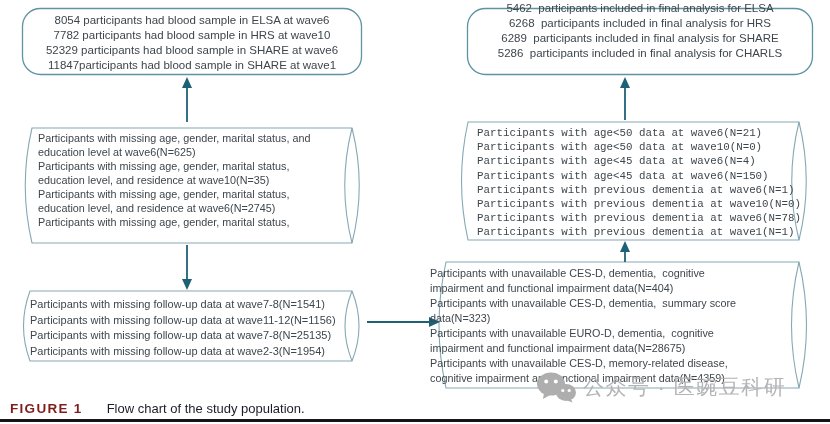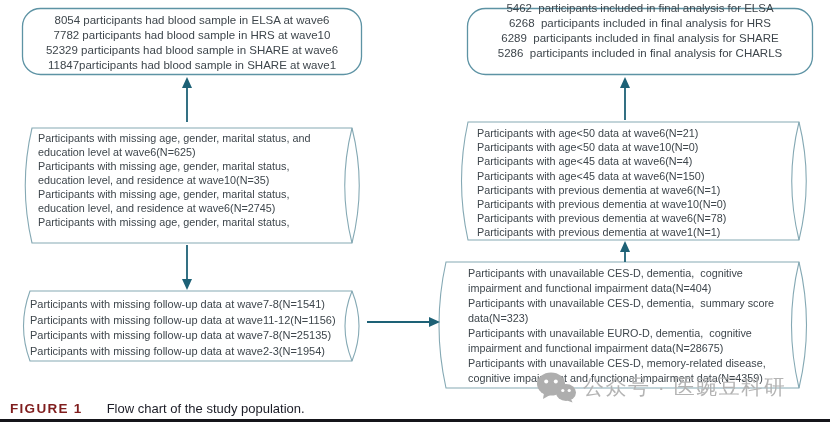--- a/index.html
+++ b/index.html
@@ -8,22 +8,22 @@
     font-family:"Liberation Sans", sans-serif; overflow:hidden;
   }
   svg.layer { position:absolute; left:0; top:0; }
   .txt { position:absolute; color:#3e464c; }
   .txt .ln { white-space:pre; }
   .txt.center .ln { text-align:center; }
   #tl-text { left:30px;  top:13px;  width:324px; font-size:11.5px; line-height:15px; }
   #tr-text { left:472px; top:1px;  width:336px; font-size:11.5px; line-height:15px; }
   #ml-text { left:38px;  top:131px; font-size:10.8px; line-height:14px; }
   #bl-text { left:30px;  top:297px; font-size:11px;   line-height:15.5px; }
-  #mr-text { left:477px; top:126px; font-size:10.8px; line-height:14.2px; }
-  #br-text { left:468px; top:266px; font-size:10.8px; line-height:15px; }
+  #mr-text { left:477px; top:126px; font-size:10.8px; line-height:14.2px;font-family:Liberation Mono, monospace; }
+  #br-text { left:430px; top:266px; font-size:10.8px; line-height:15px; }
   .caption { position:absolute; left:10px; top:401px; font-size:13px; color:#1c1d27; }
   .caption .cap-label {
     font-weight:bold; color:#7f1d1d; letter-spacing:1.3px;
     margin-right:24px; font-size:13.5px;
   }
   .rule { position:absolute; left:0; top:419px; width:830px; height:2.5px; background:#15151a; }
   .watermark {
     position:absolute; left:536px; top:371px; display:flex; align-items:center;
     gap:7px; color:#b4b4b4; pointer-events:none;
   }

